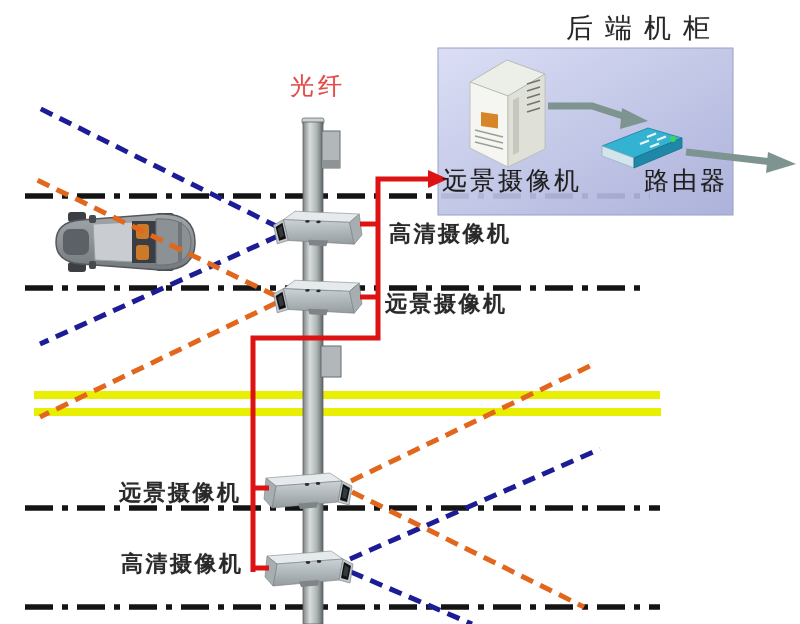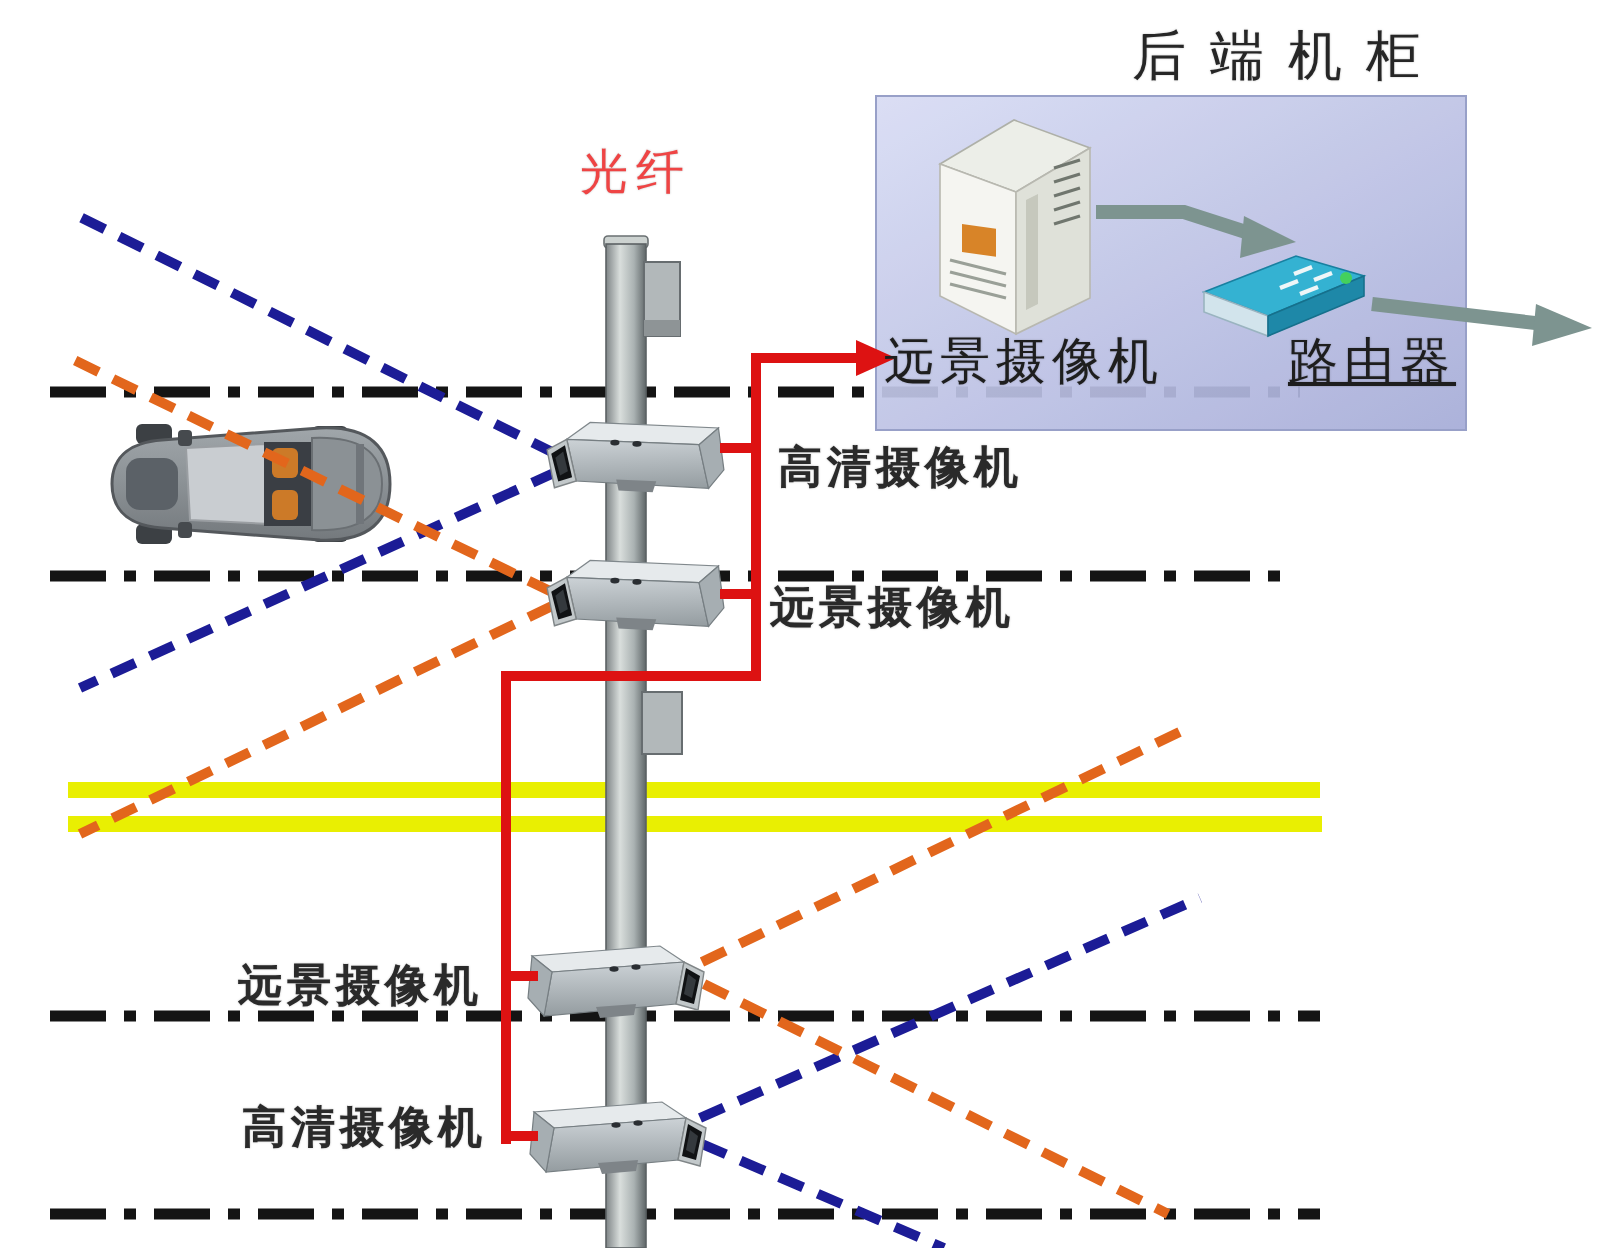--- a/index.html
+++ b/index.html
@@ -9,21 +9,21 @@
   }
   #scene{position:absolute;left:0;top:0;width:800px;height:624px;}
   .lbl{
     position:absolute;color:#ef4444;white-space:nowrap;
     font-family:"Liberation Serif","DejaVu Serif",serif;
     text-shadow:0 0 1px rgba(60,60,60,.35);
   }
   .lbl-fiber{left:290px;top:70px;font-size:24px;letter-spacing:4px;}
   .lbl-cabinet{left:566px;top:10px;font-size:27px;letter-spacing:12px;color:#262626;}
   .lbl-server{left:442px;top:164px;font-size:25px;letter-spacing:3px;color:#1e1e1e;}
-  .lbl-router{left:644px;top:164px;font-size:25px;letter-spacing:3px;color:#1e1e1e;text-decoration:underline;}
+  .lbl-router{left:644px;top:164px;font-size:25px;letter-spacing:3px;color:#1e1e1e;}
   .lbl-cam{font-size:22px;letter-spacing:2.5px;color:#2a2a2a;font-weight:bold;}
   .lbl-cam1{left:389px;top:219px;}
   .lbl-cam2{left:385px;top:289px;}
   .lbl-cam3{left:119px;top:478px;}
   .lbl-cam4{left:121px;top:549px;}
 </style>
 </head>
 <body>
 
 <div id="stage">

